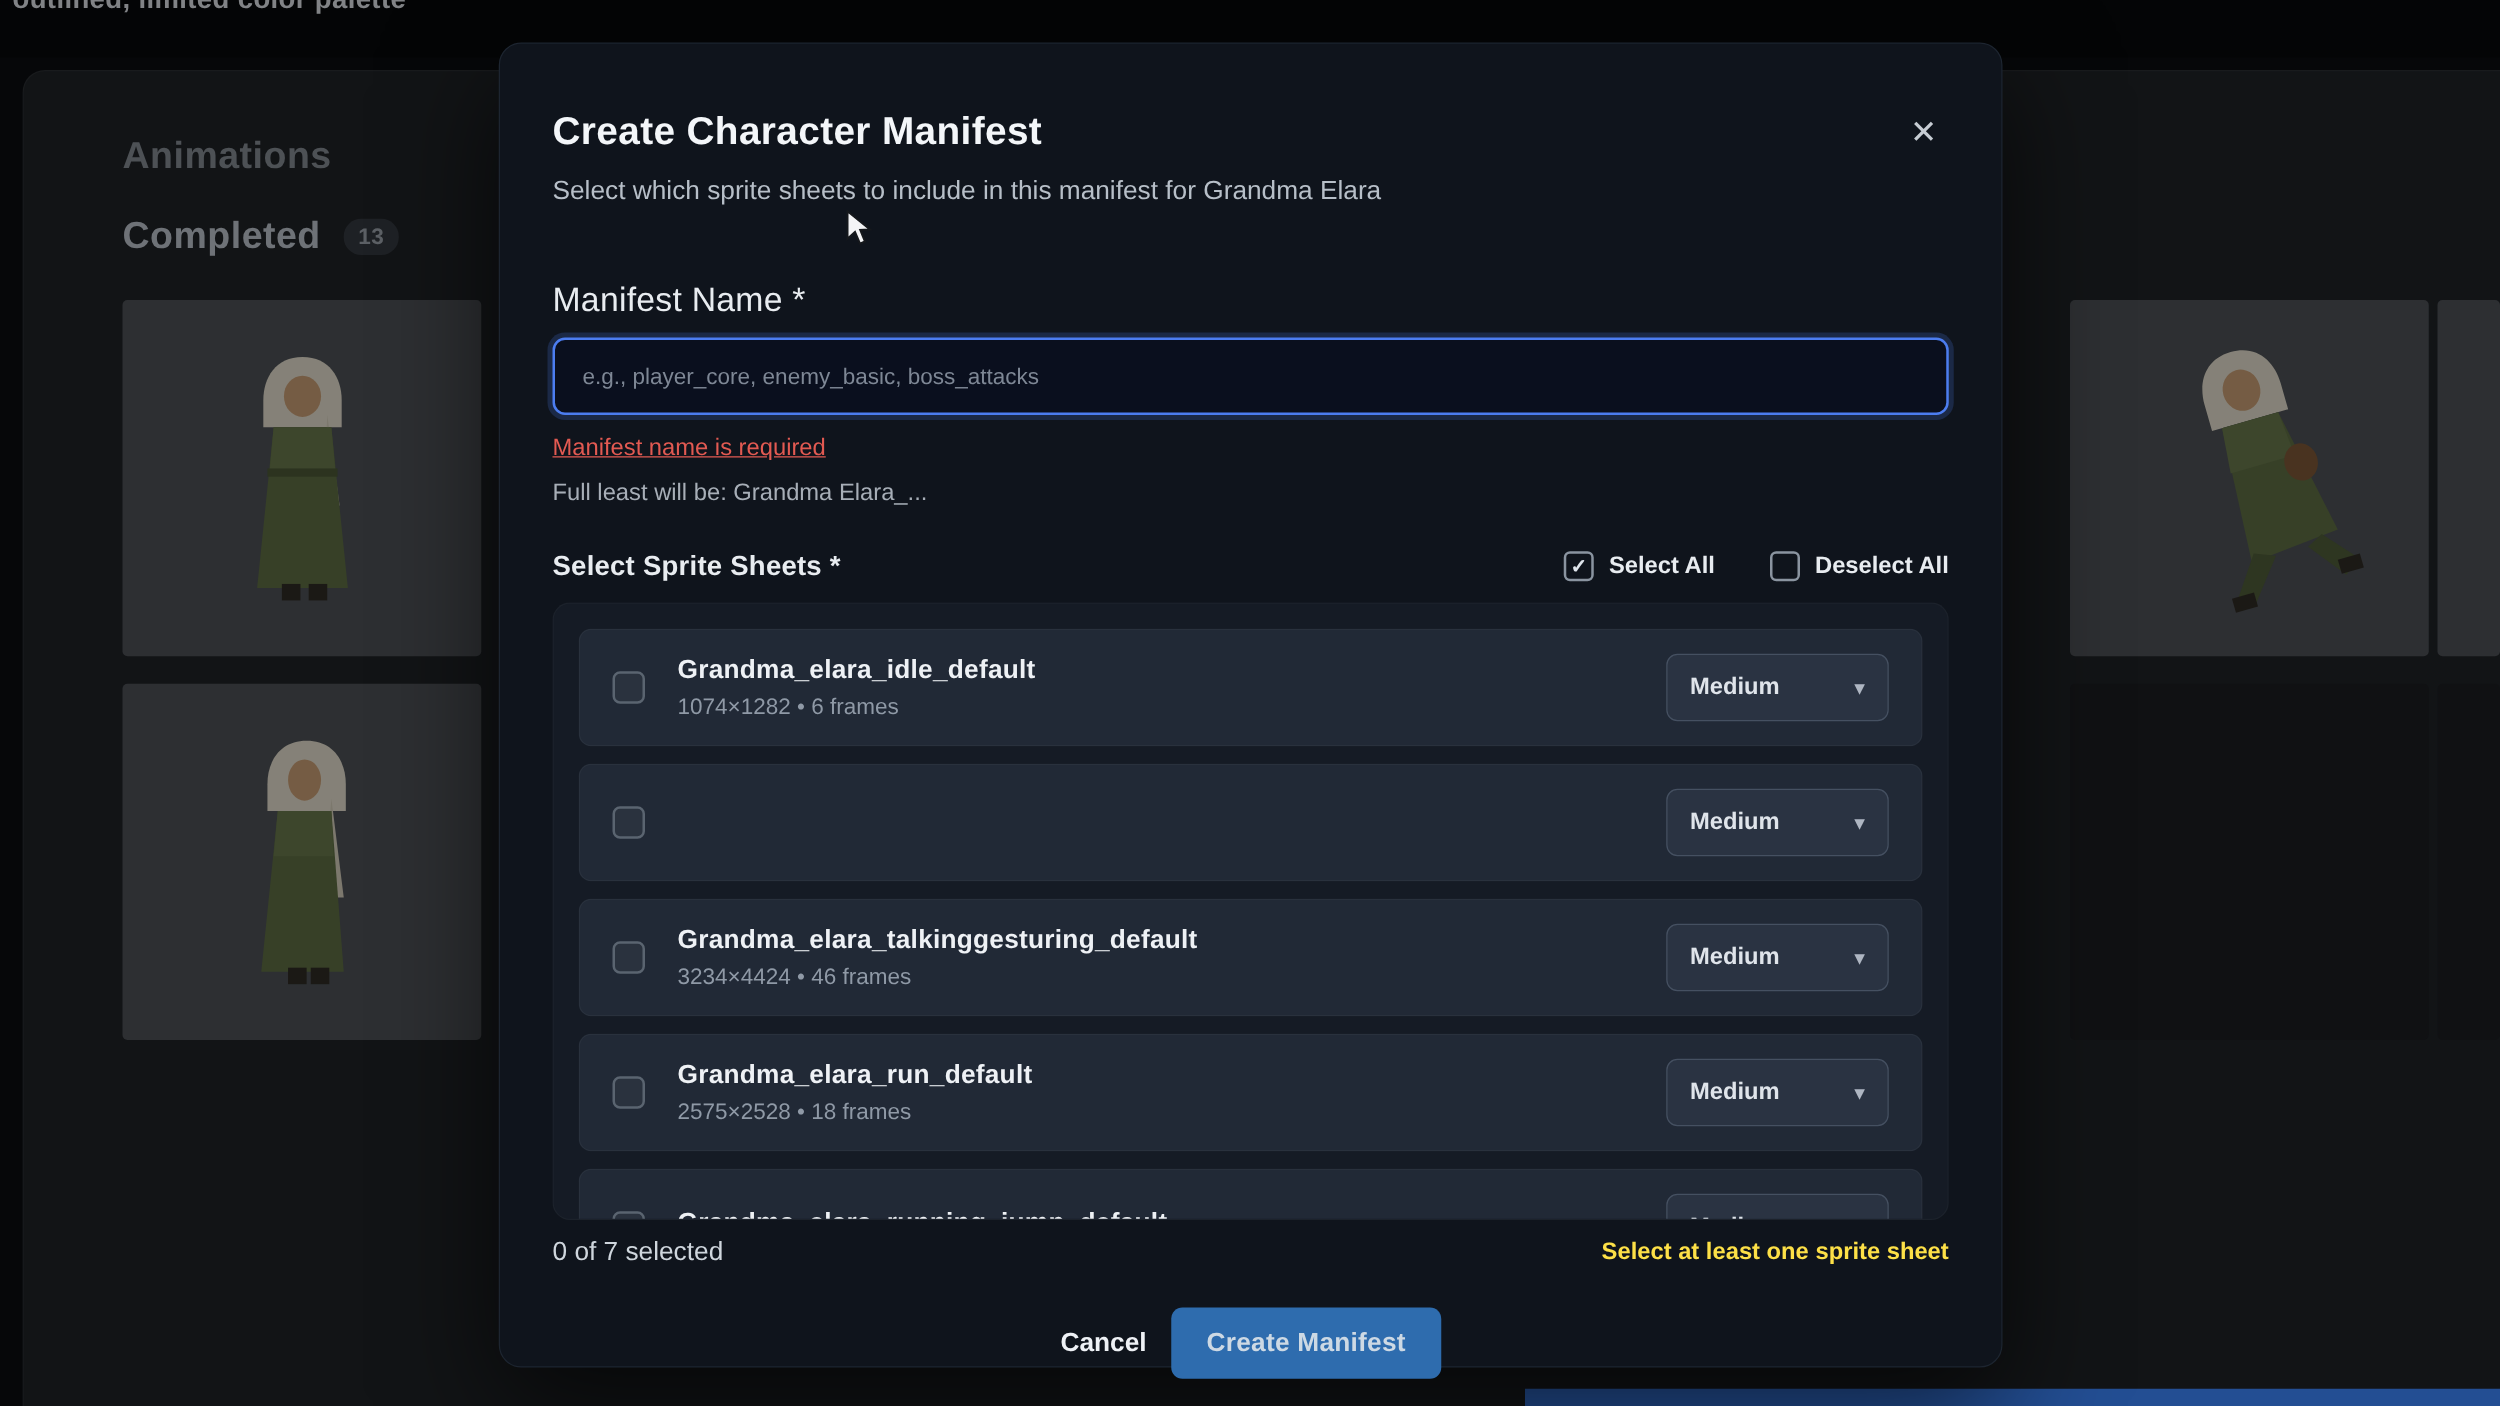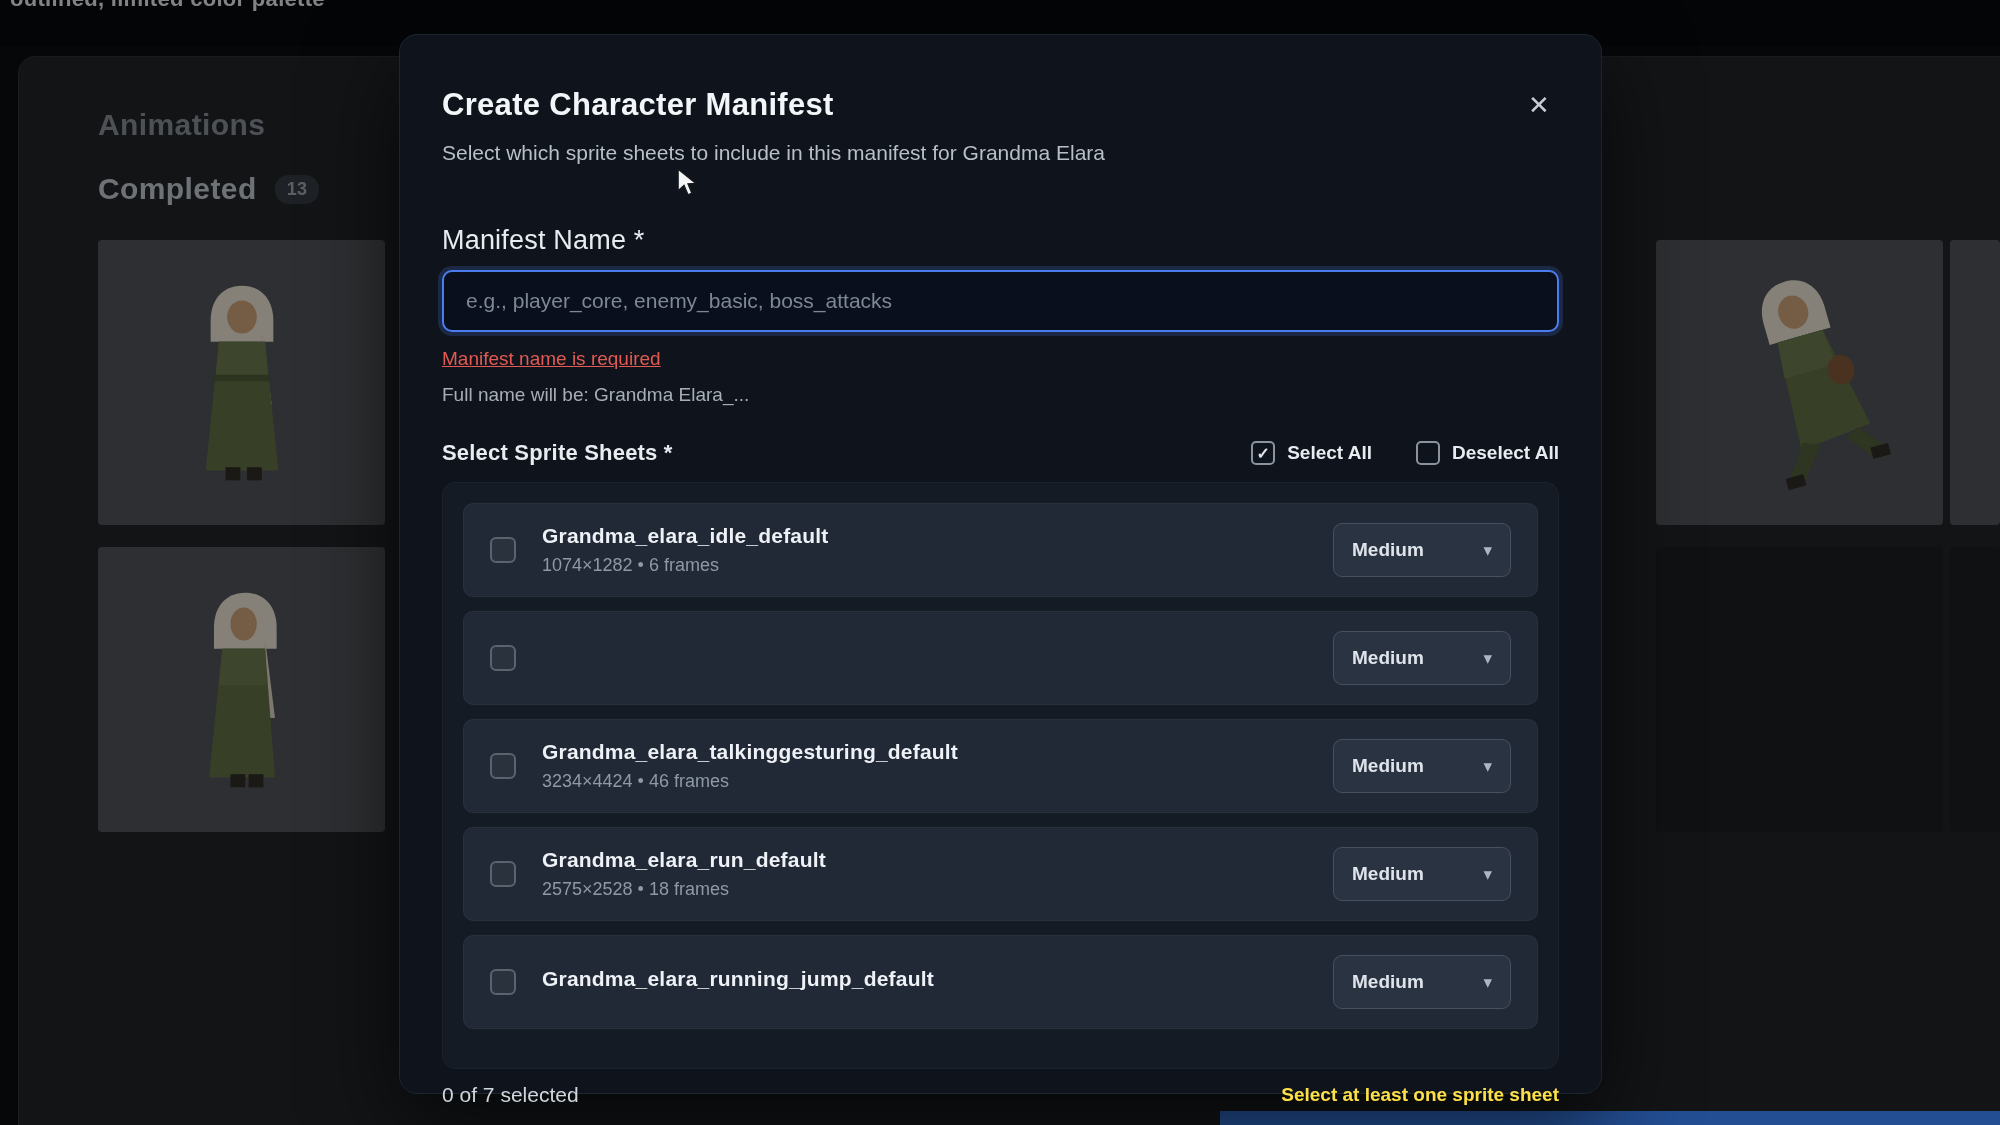--- a/index.html
+++ b/index.html
@@ -50,40 +50,40 @@
     color:#c6ccd3; font-size:26px; cursor:pointer; background:none; border:none;
   }
   .modal-title { font-size:31px; font-weight:bold; color:#f3f6f9; letter-spacing:.3px; }
   .modal-subtitle { margin-top:18px; font-size:21px; color:#b7bfc8; }
 
   .field-label { margin-top:60px; font-size:27px; font-weight:normal; color:#e8ecf0; letter-spacing:.2px; }
   .name-input {
     margin-top:14px; width:100%; height:62px; border-radius:10px;
     background:#0a0f1e; border:2px solid #4c7df0;
     box-shadow: 0 0 0 4px rgba(76,125,240,0.20);
-    padding:0 22px; font-size:21px; color:#fde047; outline:none;
+    padding:0 22px; font-size:18px; color:#fde047; outline:none;
     font-family:"Liberation Sans", sans-serif;
   }
   .name-input::placeholder { color:#7e8795; }
   .error-text { margin-top:16px; font-size:19px; color:#e25a52;text-decoration:underline; }
   .helper-text { margin-top:14px; font-size:19px; color:#a7aeb7; }
 
   .sheets-header { margin-top:34px; display:flex; align-items:center; justify-content:space-between; }
   .sheets-label { font-size:22px; font-weight:bold; color:#e8ecf0; letter-spacing:.2px; }
   .select-group { display:flex; align-items:center; gap:44px; }
   .check-option { display:flex; align-items:center; gap:12px; cursor:pointer; }
   .check-option span.lbl { font-size:19px; font-weight:bold; color:#e8ecf0; }
   .checkbox {
     width:24px; height:24px; border:2px solid #8a94a0; border-radius:5px;
     display:flex; align-items:center; justify-content:center;
     font-size:16px; font-weight:bold; color:#dfe5ec; background:transparent;
   }
 
   .sheet-list {
-    margin-top:16px; height:587px; background:#151b25; border:1px solid rgba(255,255,255,0.03);
+    margin-top:16px; height:494px; background:#151b25; border:1px solid rgba(255,255,255,0.03);
     border-radius:14px; padding:20px; display:flex; flex-direction:column; gap:14px; overflow:hidden;
   }
   .sheet-row {
     flex:0 0 94px; background:#212936; border:1px solid rgba(255,255,255,0.04);
     border-radius:10px; display:flex; align-items:center; padding:0 26px; gap:26px;
   }
   .row-checkbox {
     width:26px; height:26px; border:2px solid #5a6470; border-radius:6px; background:#2a323e; flex:0 0 auto;
   }
   .row-text { display:flex; flex-direction:column; gap:7px; }
@@ -174,21 +174,21 @@
 
 <div class="modal">
   <button class="close-btn">✕</button>
 
   <div class="modal-title">Create Character Manifest</div>
   <div class="modal-subtitle">Select which sprite sheets to include in this manifest for Grandma Elara</div>
 
   <div class="field-label">Manifest Name *</div>
   <input class="name-input" type="text" placeholder="e.g., player_core, enemy_basic, boss_attacks" style="">
   <div class="error-text">Manifest name is required</div>
-  <div class="helper-text">Full name will be: Grandma Elara_...</div>
+  <div class="helper-text">Full least will be: Grandma Elara_...</div>
 
   <div class="sheets-header">
     <div class="sheets-label">Select Sprite Sheets *</div>
     <div class="select-group">
       <div class="check-option">
         <span class="checkbox">✓</span>
         <span class="lbl">Select All</span>
       </div>
       <div class="check-option">
         <span class="checkbox"></span>

